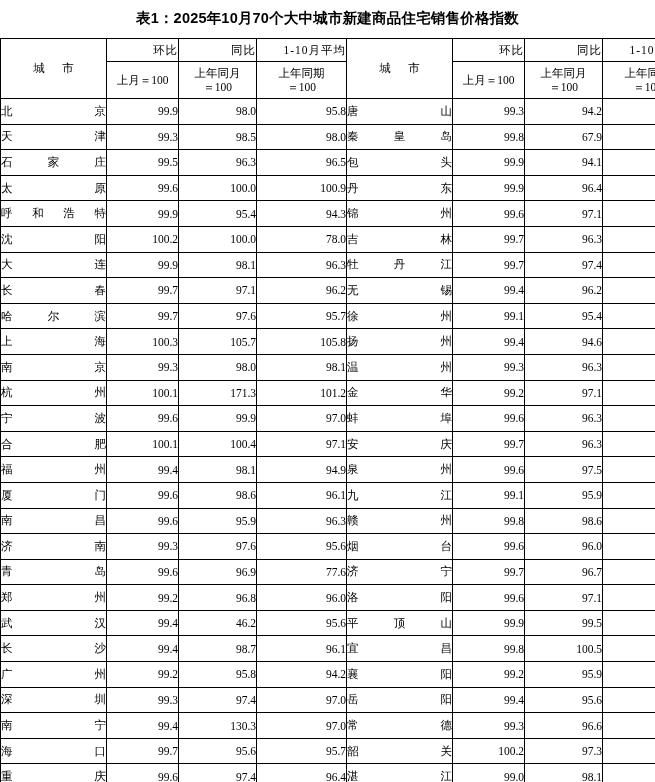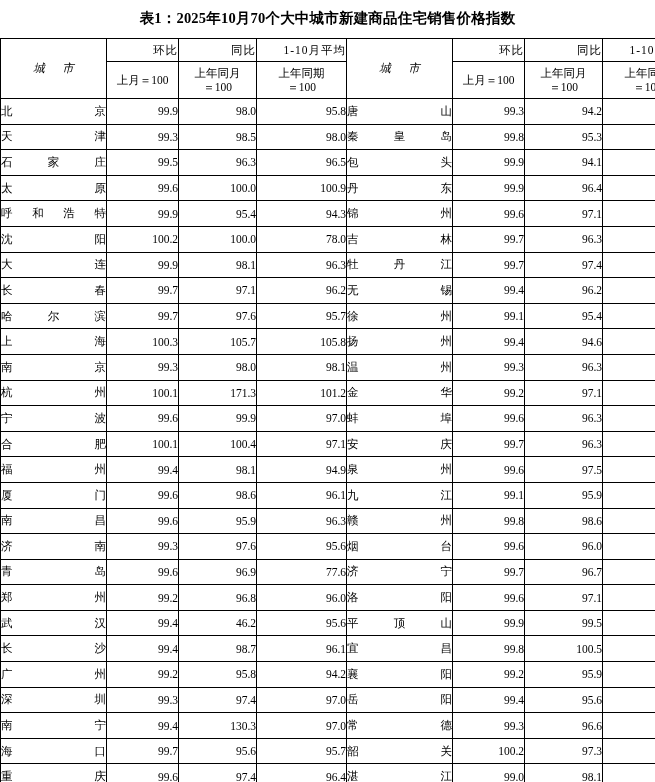--- a/index.html
+++ b/index.html
@@ -20,21 +20,21 @@
     position: relative;
     box-sizing: border-box;
     padding: 0;
   }
   .title {
     text-align: center;
     font-size: 14.5px;
     font-weight: bold;
     letter-spacing: 0.2px;
     padding: 9px 0 10px 0;
-    font-family: Liberation Serif, serif;
+    font-family: Liberation Sans, sans-serif;
   }
   table.main {
     border-collapse: collapse;
     margin: 0 auto;
     width: 631px;
     table-layout: fixed;
   }
   table.main td, table.main th {
     border: 1px solid #000000;
     padding: 0;
@@ -42,21 +42,20 @@
     font-size: 11.5px;
     font-family: "Liberation Serif", "DejaVu Serif", serif;
   }
   
   .hdr-city {
     text-align: center;
     vertical-align: middle;
     font-size: 12px;
     letter-spacing: 3px;
     text-indent: 3px;
-    font-style: italic;
   }
   .hdr-top {
     text-align: right;
     vertical-align: middle;
     height: 22px;
     font-size: 12px;
     letter-spacing: 1px;
   }
   .hdr-sub {
     text-align: center;
@@ -146,21 +145,21 @@
           <td class="num">94.2</td>
           <td class="num">93.1</td>
         </tr>
         <tr>
           <td class="city-name">天　津</td>
           <td class="num">99.3</td>
           <td class="num">98.5</td>
           <td class="num">98.0</td>
           <td class="city-name">秦皇岛</td>
           <td class="num">99.8</td>
-          <td class="num">95.3</td>
+          <td class="num">67.9</td>
           <td class="num">93.9</td>
         </tr>
         <tr>
           <td class="city-name">石家庄</td>
           <td class="num">99.5</td>
           <td class="num">96.3</td>
           <td class="num">96.5</td>
           <td class="city-name">包　头</td>
           <td class="num">99.9</td>
           <td class="num">94.1</td>

